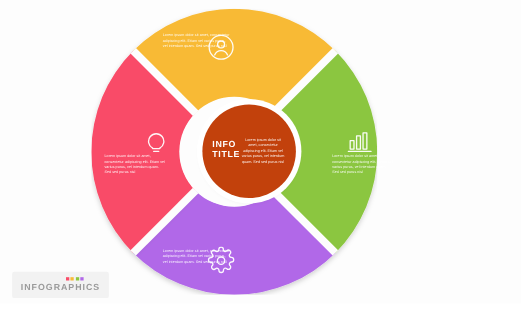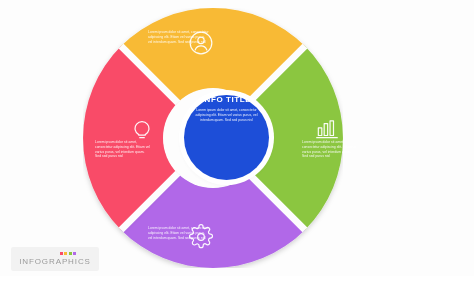--- a/index.html
+++ b/index.html
@@ -56,24 +56,24 @@
   .pt-left   { left:  95px; top: 140px; width: 56px; }
 
   
   .hub {
     position: absolute;
     left: 184px;
     top: 95px;
     width: 85px;
     height: 85px;
     border-radius: 50%;
-    background: #1d4ed8;
+    background: #c2410c;
     box-shadow: 0 0 0 5px #ffffff, 0 2px 6px rgba(0,0,0,.16);
     display: flex;
-    flex-direction: column;
+    flex-direction: row;
     align-items: center;
     justify-content: flex-start;
     box-sizing: border-box;
     padding: 0 9px;
   }
   .hub-title {
     color: #ffffff;
     font-size: 8px;
     font-weight: bold;
     letter-spacing: .6px;
@@ -121,21 +121,21 @@
     margin-bottom: 1.5px;
     margin-left: 26px;
   }
   .brand-dots i {
     display: block;
     width: 3px;
     height: 3px;
   }
   .brand-label {
     font-size: 8px;
-    font-weight: normal;
+    font-weight: bold;
     letter-spacing: .9px;
     color: #9a9a9a;
     font-family: "Liberation Sans", sans-serif;
   }
 </style>
 </head>
 <body>
 
 <div id="canvas">
 

